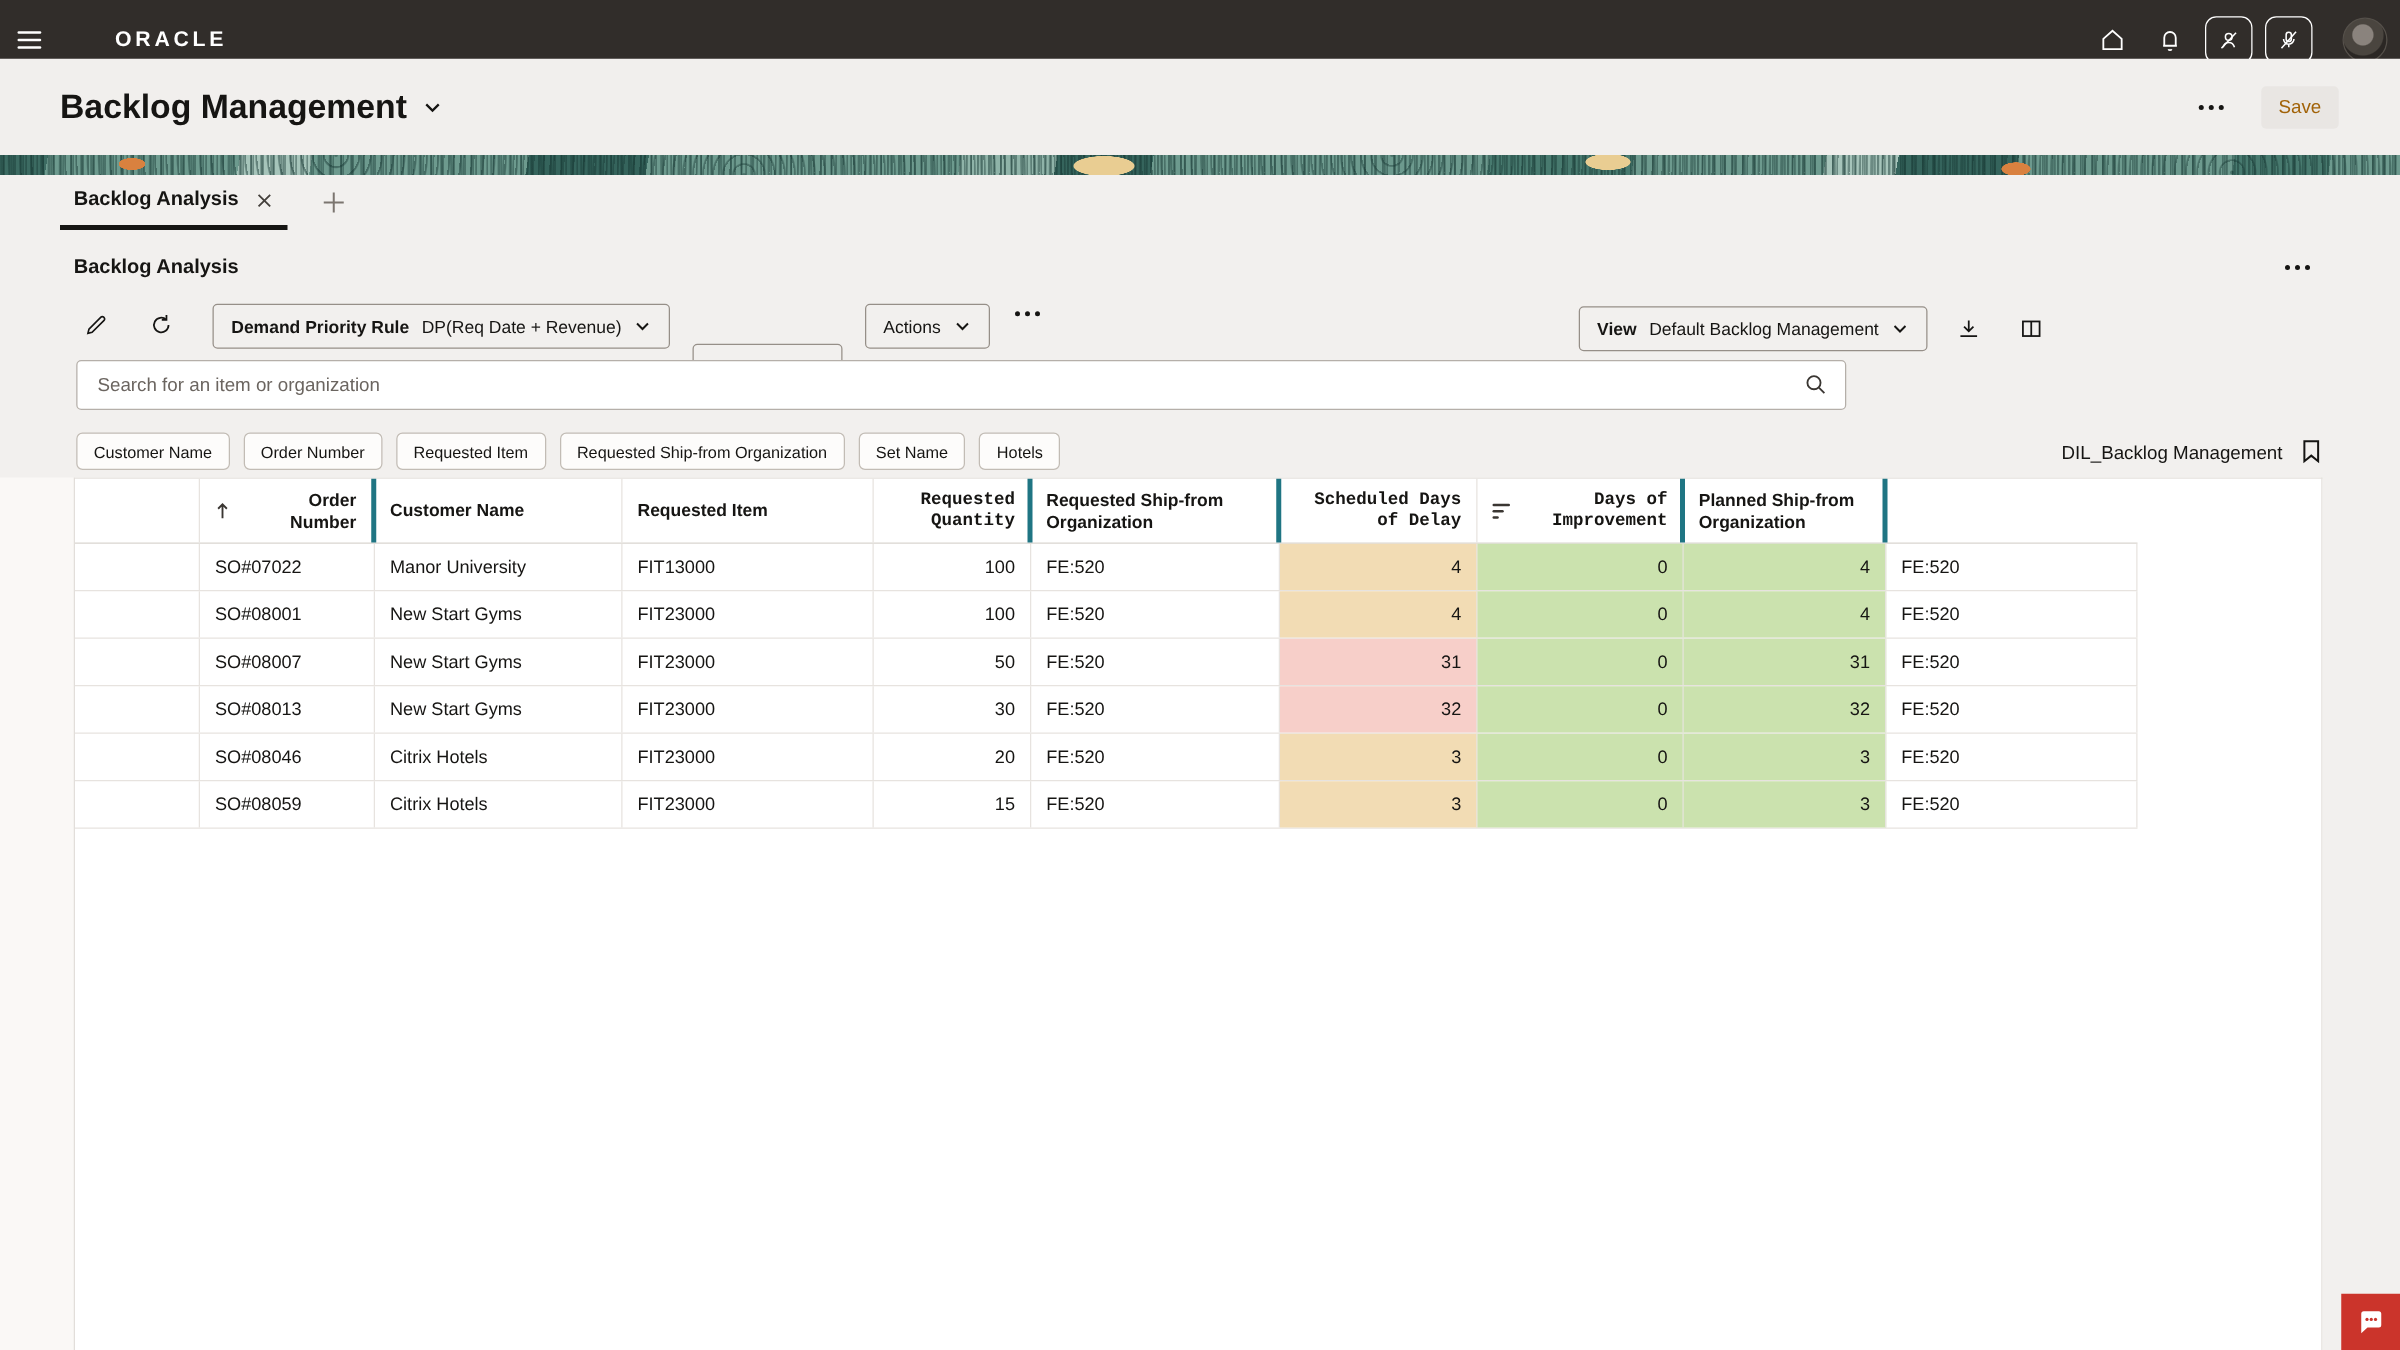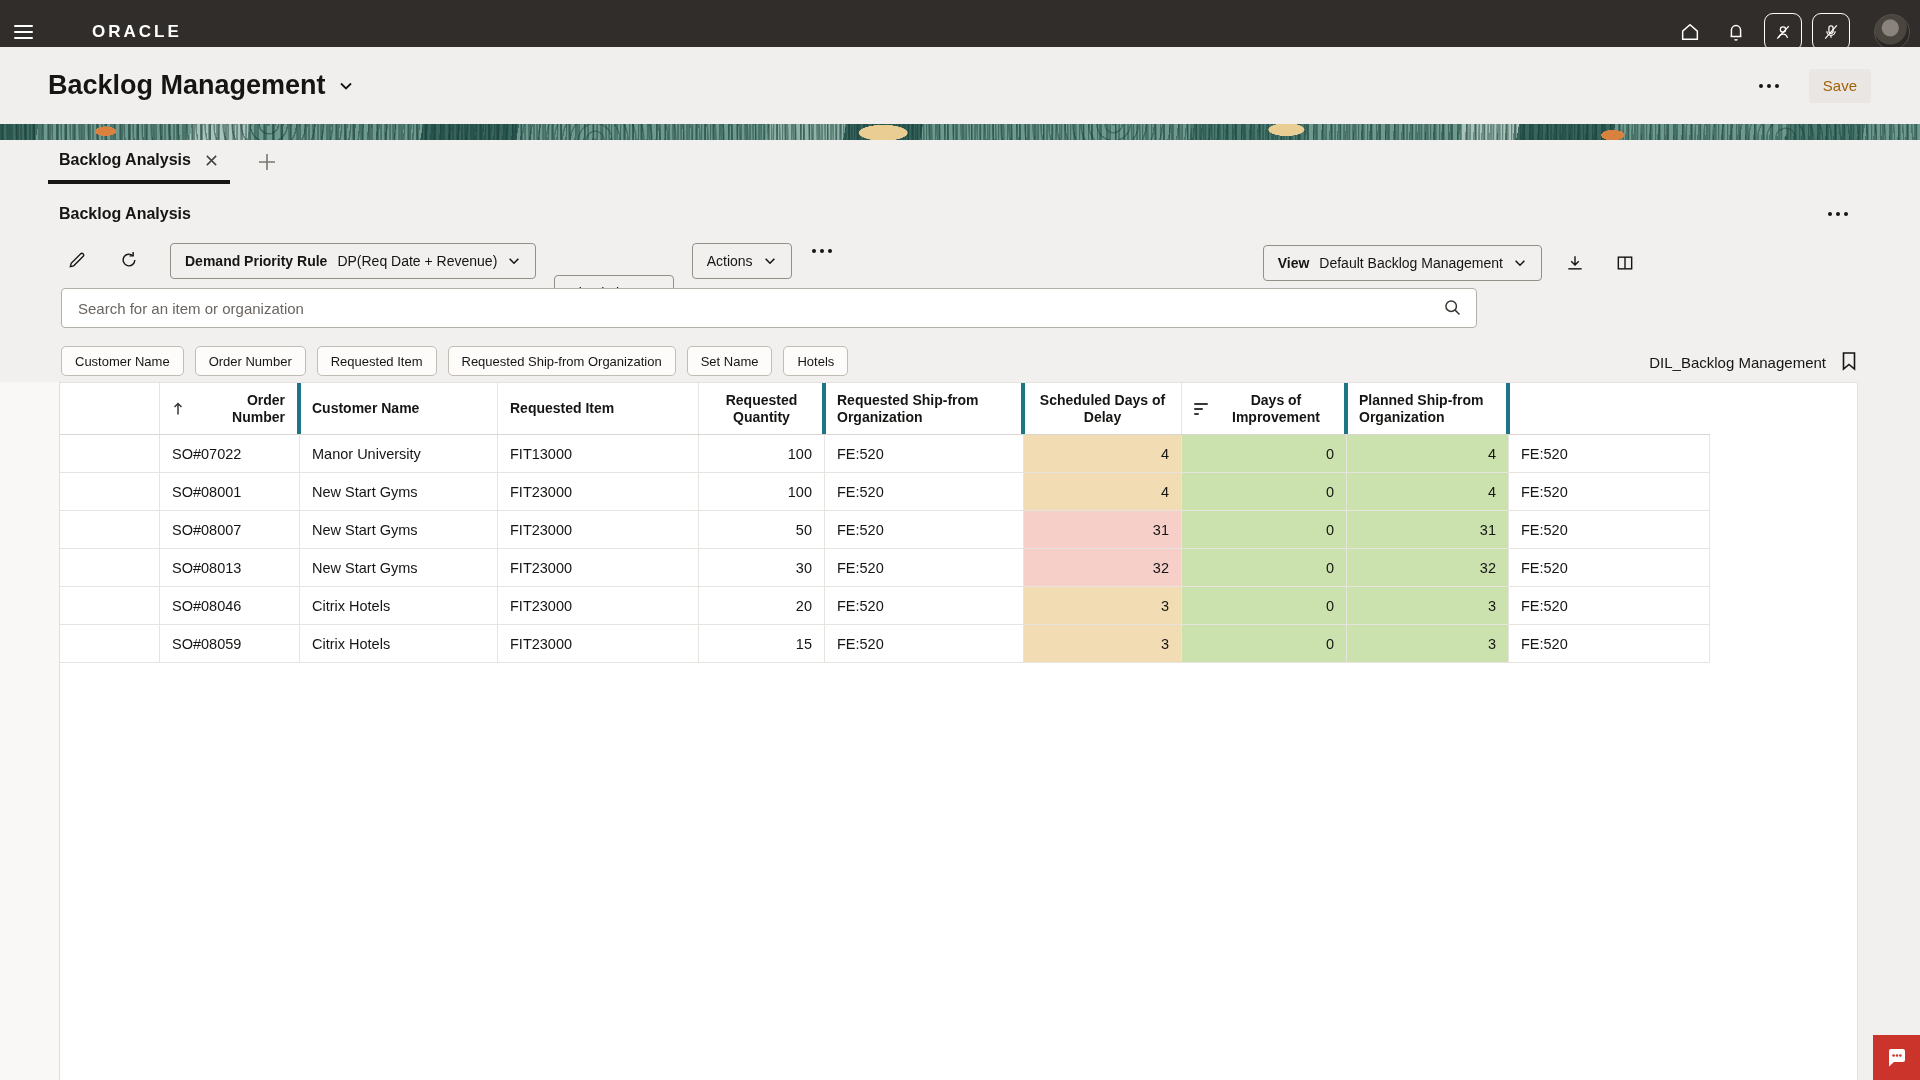--- a/index.html
+++ b/index.html
@@ -98,21 +98,21 @@
   .bookmark{color:var(--ink);display:flex;cursor:pointer;}
 
   
   .left-strip{position:absolute;left:0;top:382px;width:60px;height:698px;background:#faf8f6;border-right:1px solid #e2deda;}
   .card{position:absolute;left:60px;top:382px;width:1798px;height:698px;background:var(--card);border-top:1px solid #e5e1dd;border-right:1px solid #e5e1dd;}
   .grid{width:1650px;}
   .grid-row{display:grid;grid-template-columns:100px 140px 198px 201px 126px 199px 158px 165px 162px 201px;}
   .hrow{height:52px;border-bottom:1px solid var(--line-dark);}
   .hcell{position:relative;display:flex;align-items:center;padding:0 12px;font-size:14px;font-weight:700;line-height:1.2;border-right:1px solid var(--line);cursor:pointer;}
   .hcell .lbl{display:block;}
-  .hcell.num{text-align:center;}
+  .hcell.num{text-align:right;font-family:Liberation Mono, monospace;}
   .hcell.num .lbl{flex:1;}
   .hcell.pin::after{content:"";position:absolute;right:-2px;top:0;bottom:0;width:4px;background:var(--teal);z-index:3;}
   .sort-arrow{margin-right:8px;color:#3a3632;flex:0 0 auto;display:flex;}
   .hcell.order .lbl{flex:1;text-align:right;padding-right:2px;}
   .filter-ic{flex:0 0 auto;margin-right:10px;color:#3a3632;display:flex;flex-direction:column;gap:3px;align-items:flex-start;}
   .filter-ic i{display:block;height:2px;background:currentColor;border-radius:1px;}
   .filter-ic i:nth-child(1){width:14px;}
   .filter-ic i:nth-child(2){width:9px;}
   .filter-ic i:nth-child(3){width:5px;}
 

